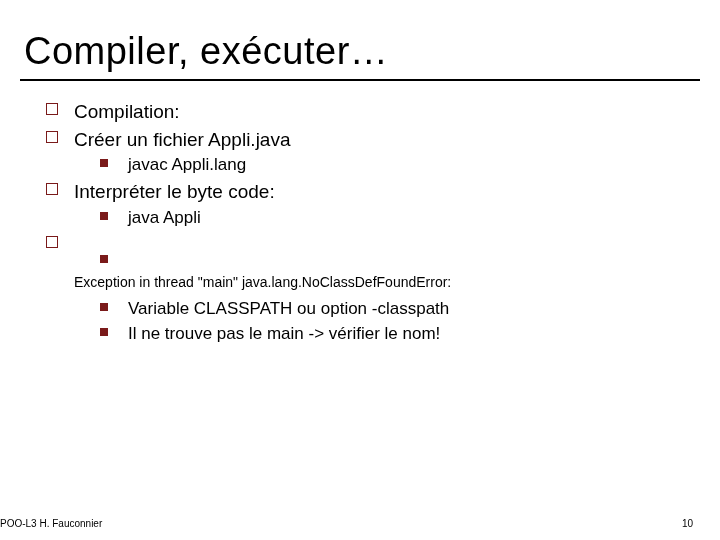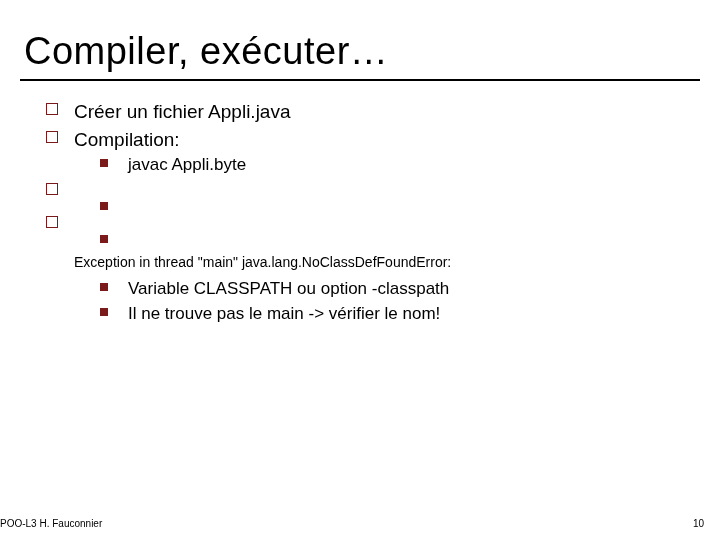--- a/index.html
+++ b/index.html
@@ -76,63 +76,65 @@
     color: #000;
   }
   .footer-center {
     position: absolute;
     left: 0;
     width: 100%;
     text-align: left;
   }
   .footer-right {
     position: absolute;
-    right: 16px;
+    right: 27px;
   }
 </style>
 </head>
 <body>
 
 <div class="title">Compiler, exécuter…</div>
 <hr class="title-rule">
 
 <div class="content">
 
   <div class="lvl1">
     <span class="bullet">
         <span class="sq-open"></span>
       </span>
-    <span>Créer un fichier Appli.java</span>
+    <span>Compilation:</span>
   </div>
 
   <div class="lvl1">
     <span class="bullet">
         <span class="sq-open"></span>
       </span>
-    <span>Compilation:</span>
+    <span>Créer un fichier Appli.java</span>
   </div>
 
   <div class="lvl2">
     <span class="bullet">
         <span class="sq-fill"></span>
       </span>
-    <span>javac Appli.byte</span>
+    <span>javac Appli.lang</span>
   </div>
 
 
   <div class="lvl1">
     <span class="bullet">
         <span class="sq-open"></span>
       </span>
+    <span>Interpréter le byte code:</span>
   </div>
 
   <div class="lvl2">
     <span class="bullet">
         <span class="sq-fill"></span>
       </span>
+    <span>java Appli</span>
   </div>
 
   <div class="lvl1">
     <span class="bullet">
         <span class="sq-open"></span>
       </span>
   </div>
 
   <div class="lvl2">
     <span class="bullet">

